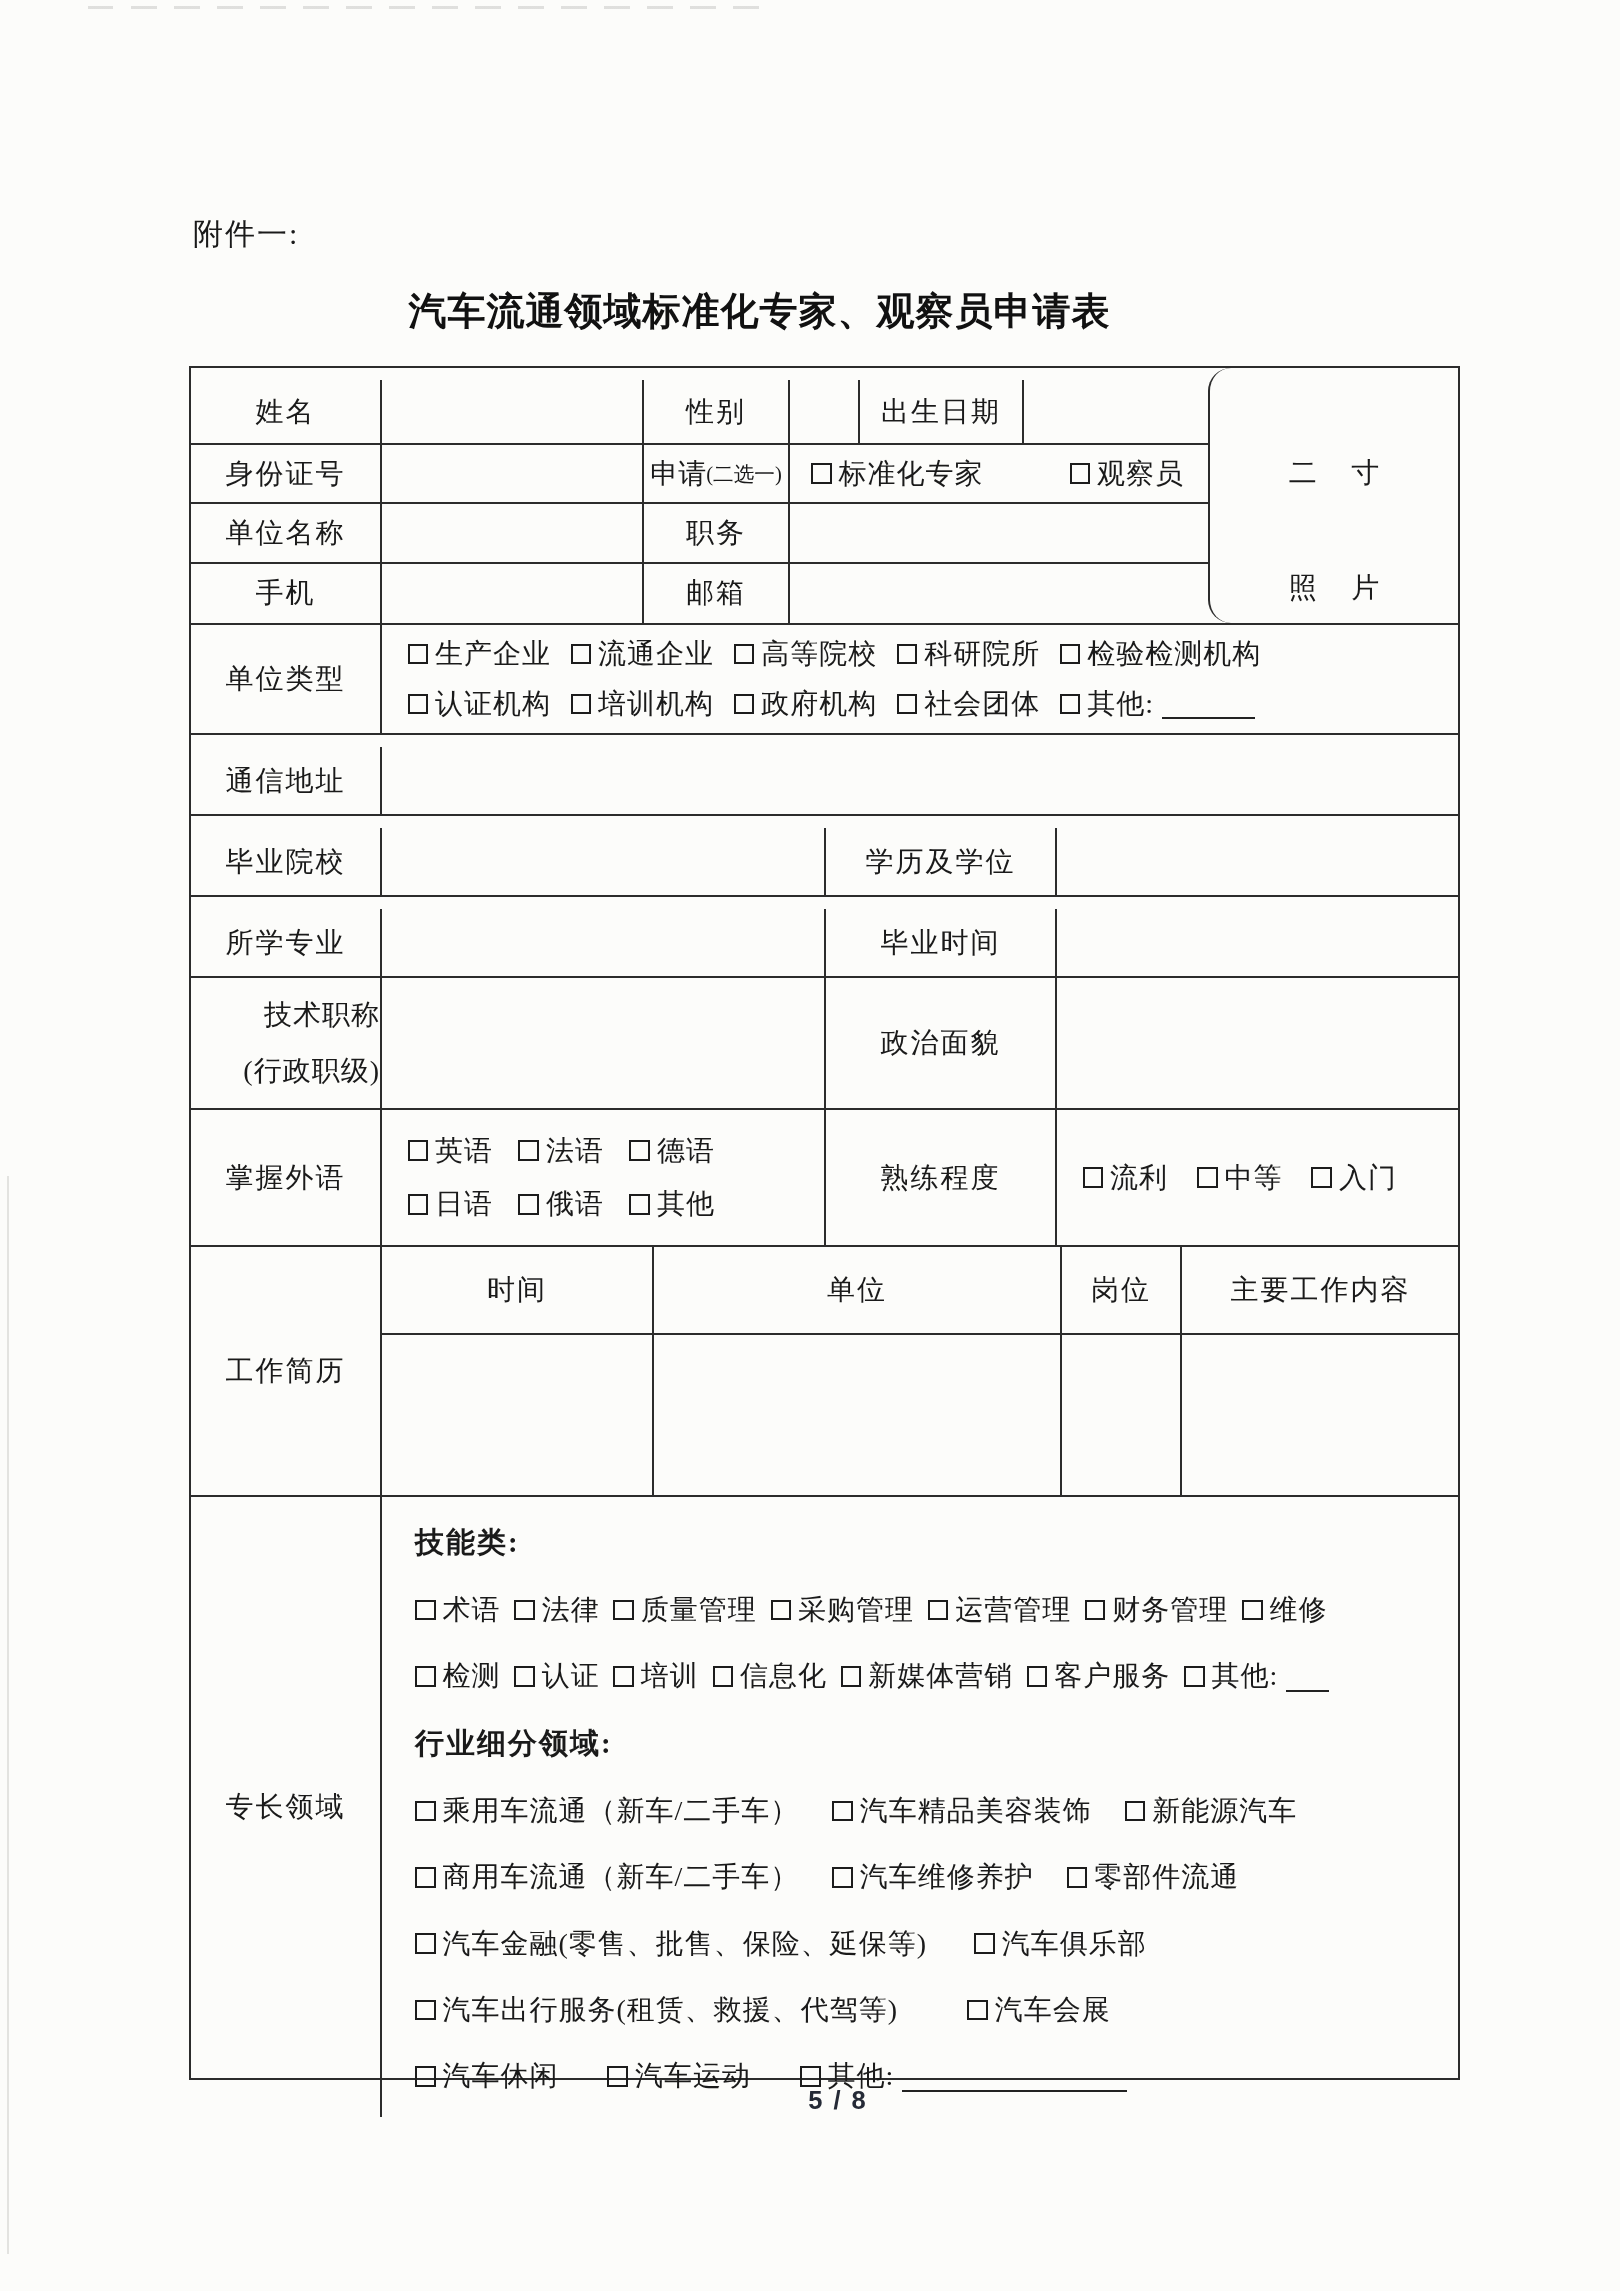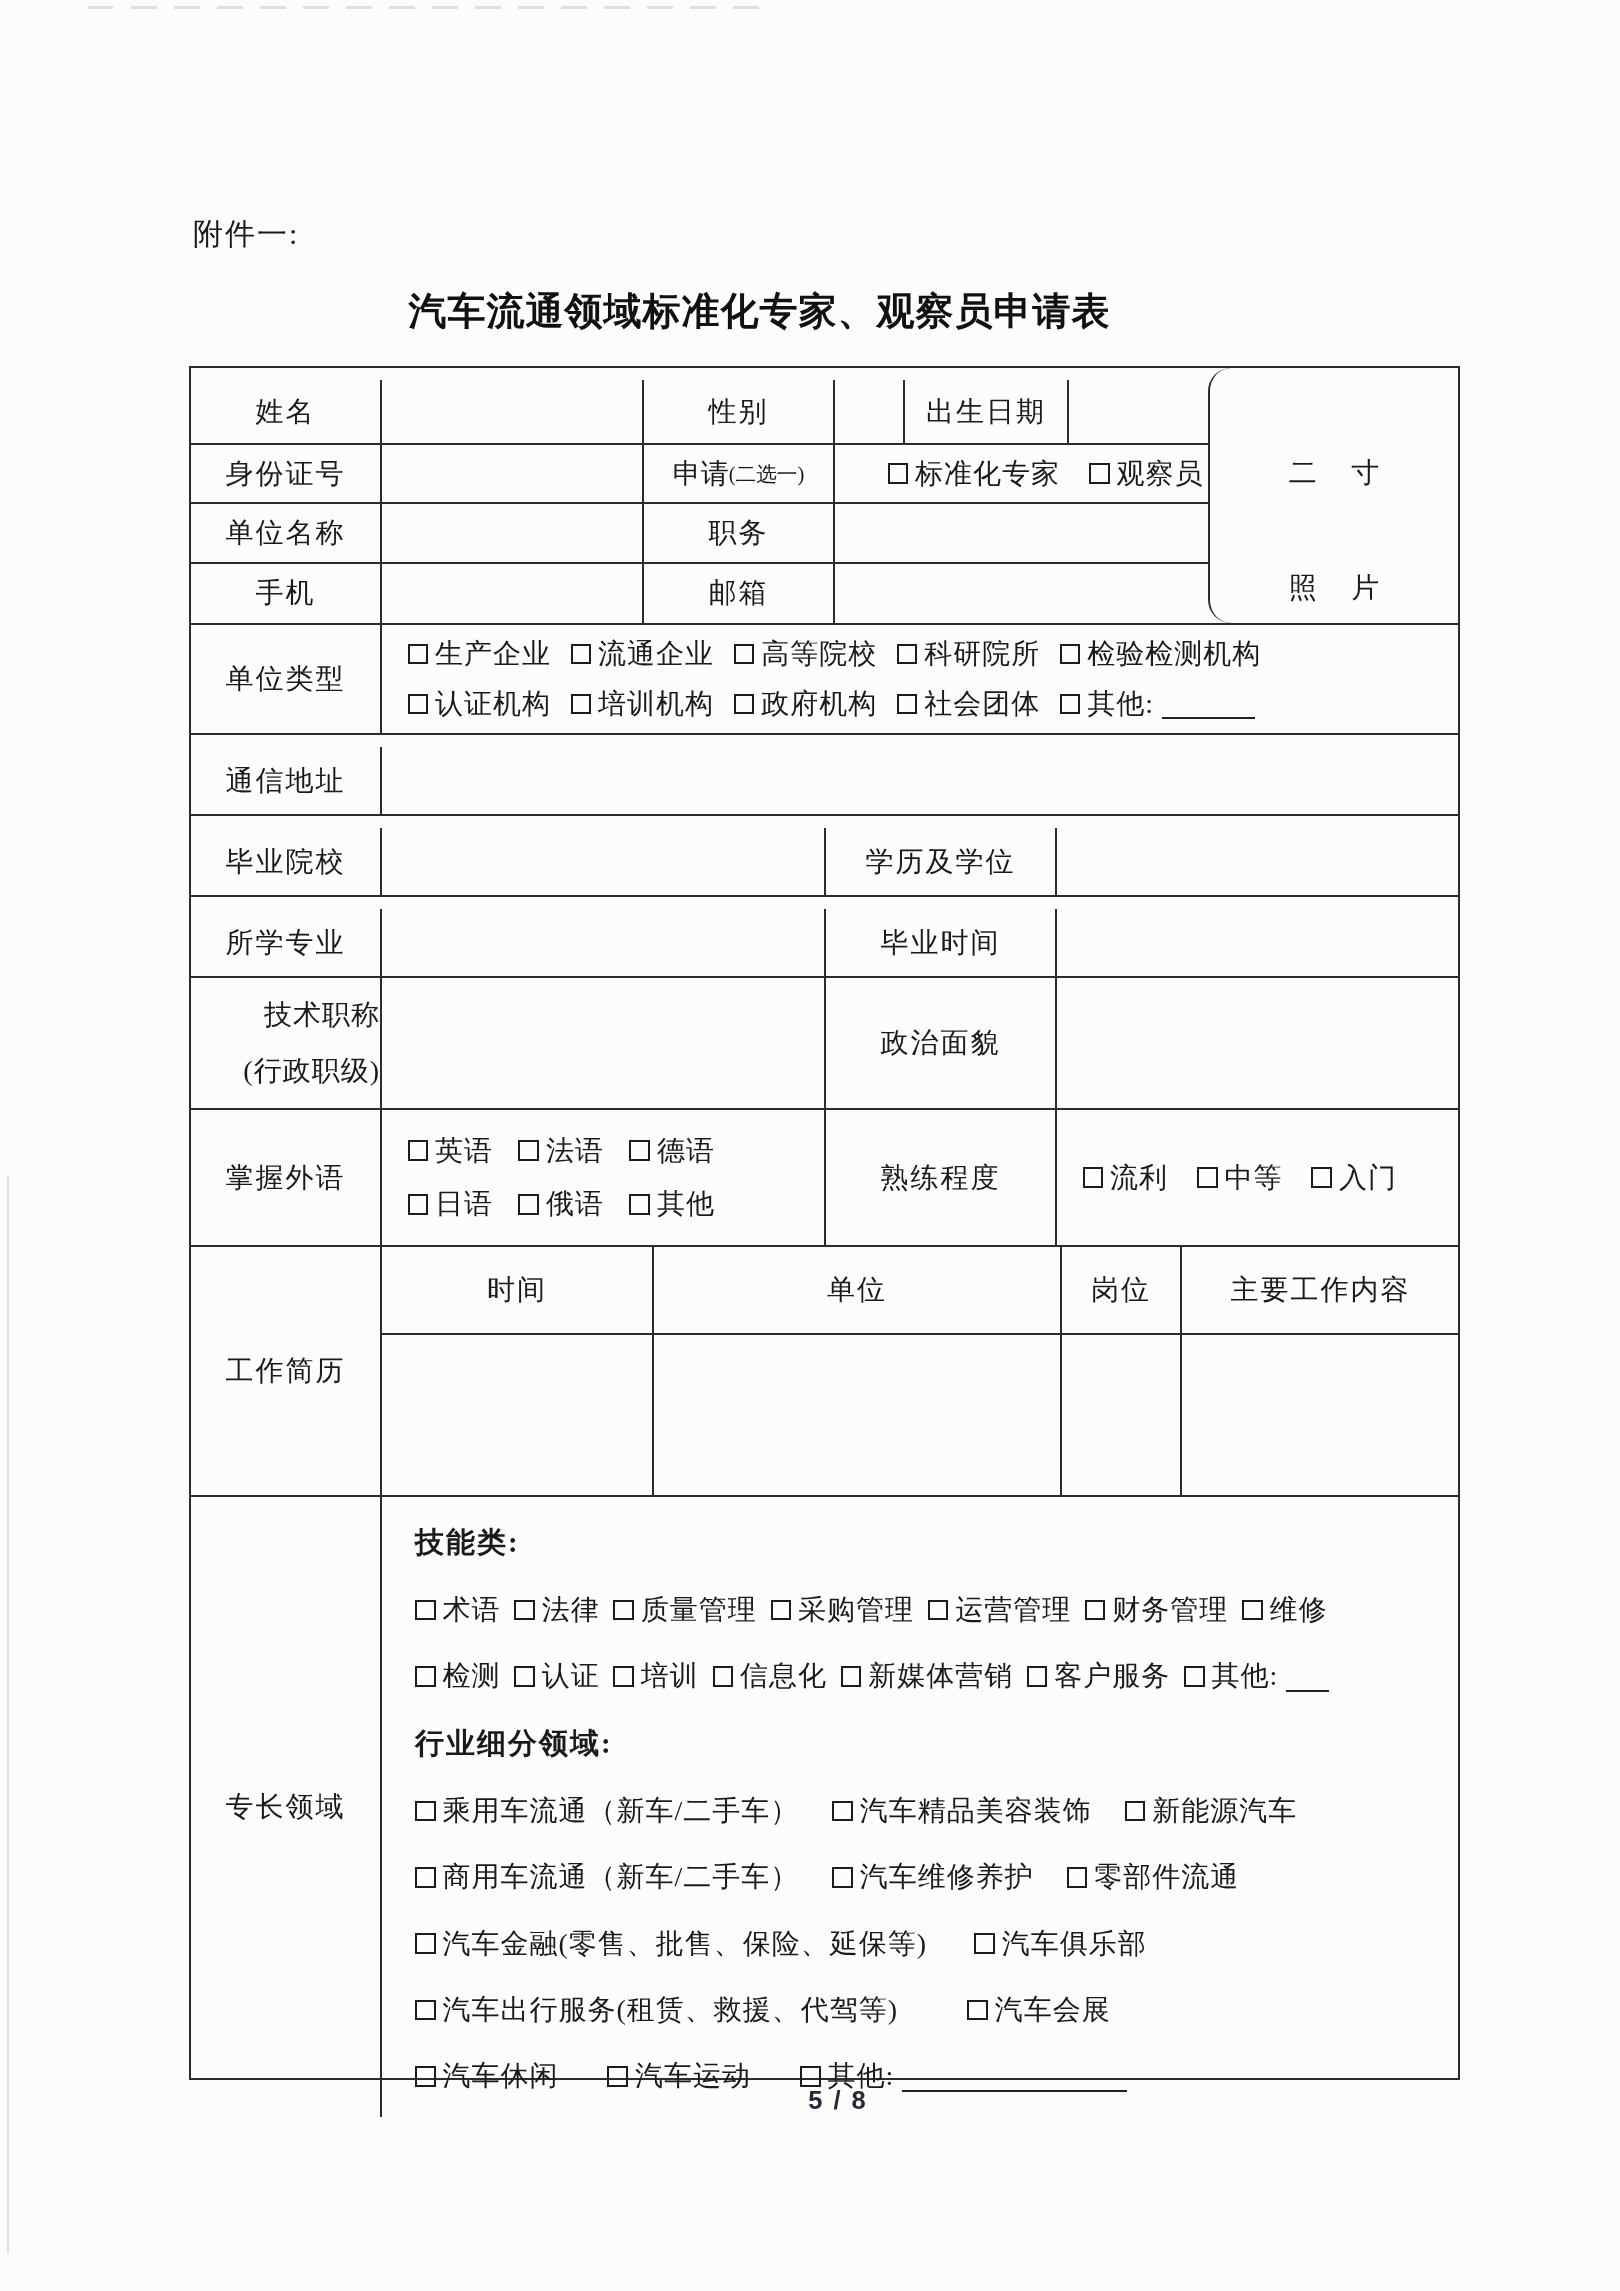--- a/index.html
+++ b/index.html
@@ -48,21 +48,21 @@
   .cell{
     border-right:2px solid var(--ln);
     box-sizing:border-box;
     display:flex;align-items:center;justify-content:center;
     letter-spacing:2px;
   }
   .cell.last{border-right:none;}
   
   .cA{width:191px;flex:none;}
   .cB{width:262px;flex:none;}
-  .cC{width:191px;flex:none;}
+  .cC{width:146px;flex:none;}
   .cD{width:70px;flex:none;}
   .cE{width:164px;flex:none;}
   .cF{width:161px;flex:none;}
   .cG{width:252px;flex:none;}
   .cDEF{width:394px;flex:none;}
   .mV1{width:444px;flex:none;}
   .mL2{width:231px;flex:none;}
   .mV2{width:401px;flex:none;}
   .whT{width:272px;flex:none;}
   .whU{width:408px;flex:none;}
@@ -137,21 +137,21 @@
           <div class="cell cE">出生日期</div>
           <div class="cell cF last"></div>
         </div>
         <div class="subrow h64">
           <div class="cell cA">身份证号</div>
           <div class="cell cB"></div>
           <div class="cell cC" style="letter-spacing:0;">
             <span>申请</span>
               <span class="small-note">(二选一)</span>
           </div>
-          <div class="cell cDEF last optline g30" style="justify-content:center;padding-left:27px;">
+          <div class="cell cDEF last optline g30" style="justify-content:space-between;padding-left:21px;">
               <span class="chk">
                 <span class="box"></span>
                 <span>标准化专家</span>
               </span>
               <span class="chk">
                 <span class="box"></span>
                 <span>观察员</span>
               </span>
             </div>
         </div>

